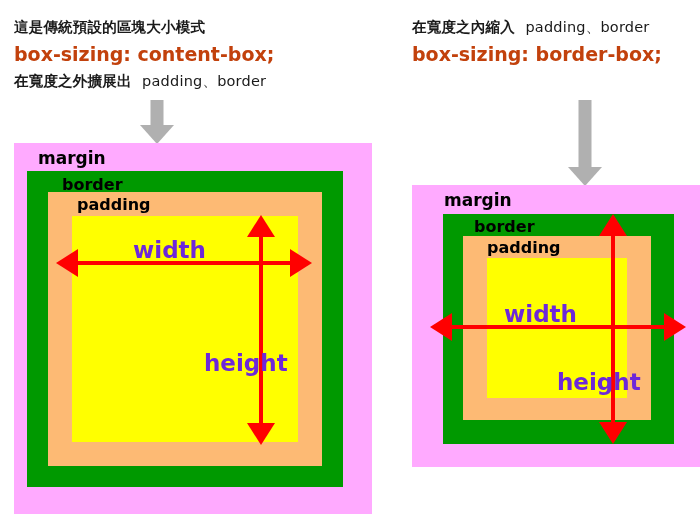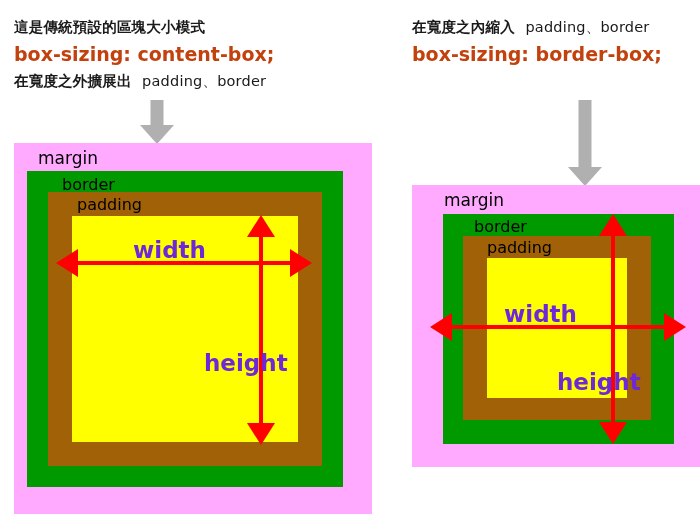--- a/index.html
+++ b/index.html
@@ -67,31 +67,31 @@
     position: absolute;
     background: #ffaaff;
     left: 0; top: 0;
   }
   .border-box {
     position: absolute;
     background: #009900;
   }
   .padding-box {
     position: absolute;
-    background: #a16207;
+    background: #fdba74;
   }
   .content-box {
     position: absolute;
     background: #ffff00;
   }
 
   .boxlabel {
     position: absolute;
     font-size: 17px;
-    font-weight: normal;
+    font-weight: bold;
     color: #000000;
     white-space: nowrap;
     letter-spacing: 0px;
   }
   .boxlabel.sm { font-size: 16px; text-align: right; }
 
   
   .red-h, .red-v { position: absolute; }
   .red-h .line {
     position: absolute;

